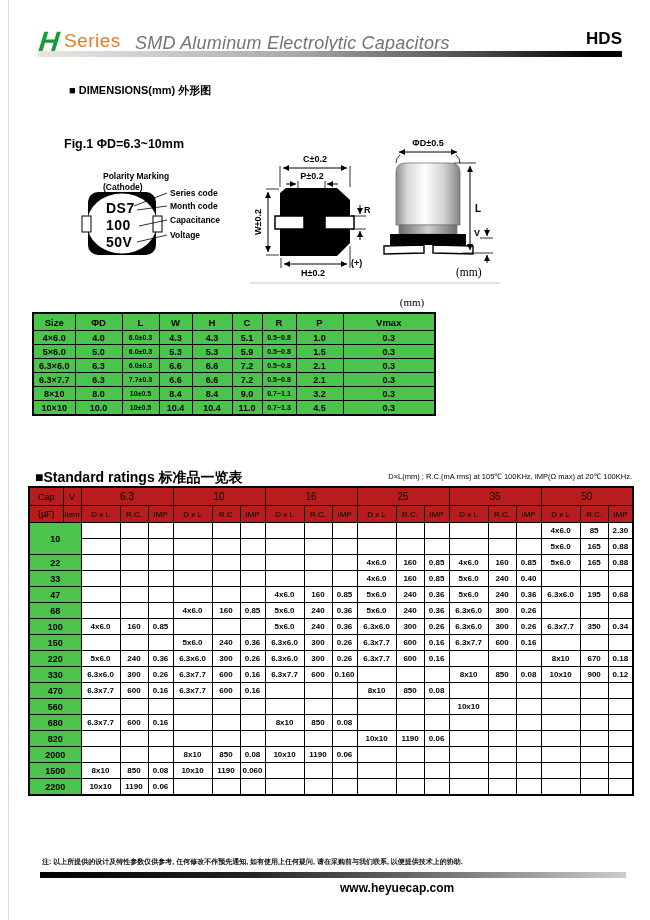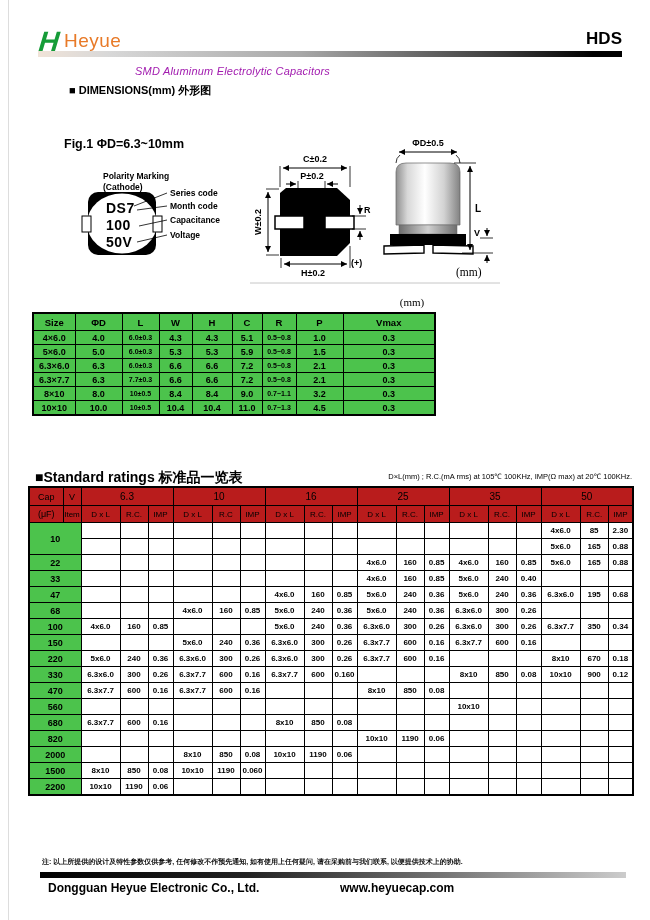--- a/index.html
+++ b/index.html
@@ -4,21 +4,21 @@
 <style>
   html,body{margin:0;padding:0;background:#fff;}
   .page{position:relative;width:650px;height:920px;background:#ffffff;
         font-family:"Liberation Sans",sans-serif;color:#000;overflow:hidden;}
   .abs{position:absolute;}
   .scan-edge{left:8px;top:0;width:1px;height:920px;background:#ddd;}
 
   
   .logo-h{left:39px;top:26px;font-size:28px;font-weight:900;font-style:italic;color:#169c38;transform:skewX(-6deg);}
   .logo-name{left:64px;top:30px;font-size:19px;color:#e87a28;letter-spacing:.5px;}
-  .doc-title{left:135px;top:33px;font-size:11px;font-style:italic;font-weight:400;color:#a21caf;letter-spacing:.2px;margin-top:32px;}
+  .doc-title{left:135px;top:33px;font-size:18px;font-style:italic;font-weight:400;color:#737373;letter-spacing:.2px;}
   .series{left:560px;top:29px;width:62px;text-align:right;font-size:17px;font-weight:bold;}
   .header-bar{left:38px;top:51px;width:584px;height:6px;
       background:linear-gradient(to right,#f0e3d8 0%,#d8d8d8 12%,#a8a8a8 45%,#3a3a3a 80%,#000 95%);}
 
   .section-heading{left:45px;top:83px;font-size:11px;font-weight:bold;margin-left:24px;}
   .fig-caption{left:64px;top:137px;font-size:12.5px;font-weight:600;}
 
   
   svg text{font-family:"Liberation Sans",sans-serif;font-weight:bold;font-size:8.5px;fill:#000;}
   svg .t9{font-size:9px;} svg .t10{font-size:10px;}
@@ -56,21 +56,21 @@
   .company{left:48px;top:881px;font-size:12px;font-weight:bold;}
   .website{left:340px;top:881px;font-size:12px;font-weight:bold;}
 </style>
 </head>
 <body>
 
 <div class="page">
   <div class="abs scan-edge"></div>
 
   <div class="abs logo-h">H</div>
-  <div class="abs logo-name">Heyue</div>
+  <div class="abs logo-name">Series</div>
   <div class="abs doc-title">SMD Aluminum Electrolytic Capacitors</div>
   <div class="abs series">HDS</div>
   <div class="abs header-bar"></div>
 
   <div class="abs section-heading">■ DIMENSIONS(mm)  外形图</div>
   <div class="abs fig-caption">Fig.1 ΦD=6.3~10mm</div>
 
   <svg class="abs" style="left:0;top:130px;" width="650" height="170" viewBox="0 130 650 170">
     <defs>
       <marker id="mA" orient="auto" markerUnits="userSpaceOnUse" markerWidth="8" markerHeight="8" refX="6" refY="3">
@@ -664,15 +664,14 @@
           <td class="val"></td>
           <td class="val"></td>
           <td class="val"></td>
           <td class="val"></td>
         </tr>
       </tbody>
   </table>
 
   <div class="abs foot-note">注: 以上所提供的设计及特性参数仅供参考, 任何修改不作预先通知, 如有使用上任何疑问, 请在采购前与我们联系, 以便提供技术上的协助.</div>
   <div class="abs foot-bar"></div>
-  <div class="abs company">Dongguan Heyue Electronic Co., Ltd.</div>
   <div class="abs website">www.heyuecap.com</div>
 </div>
 
 </body></html>

